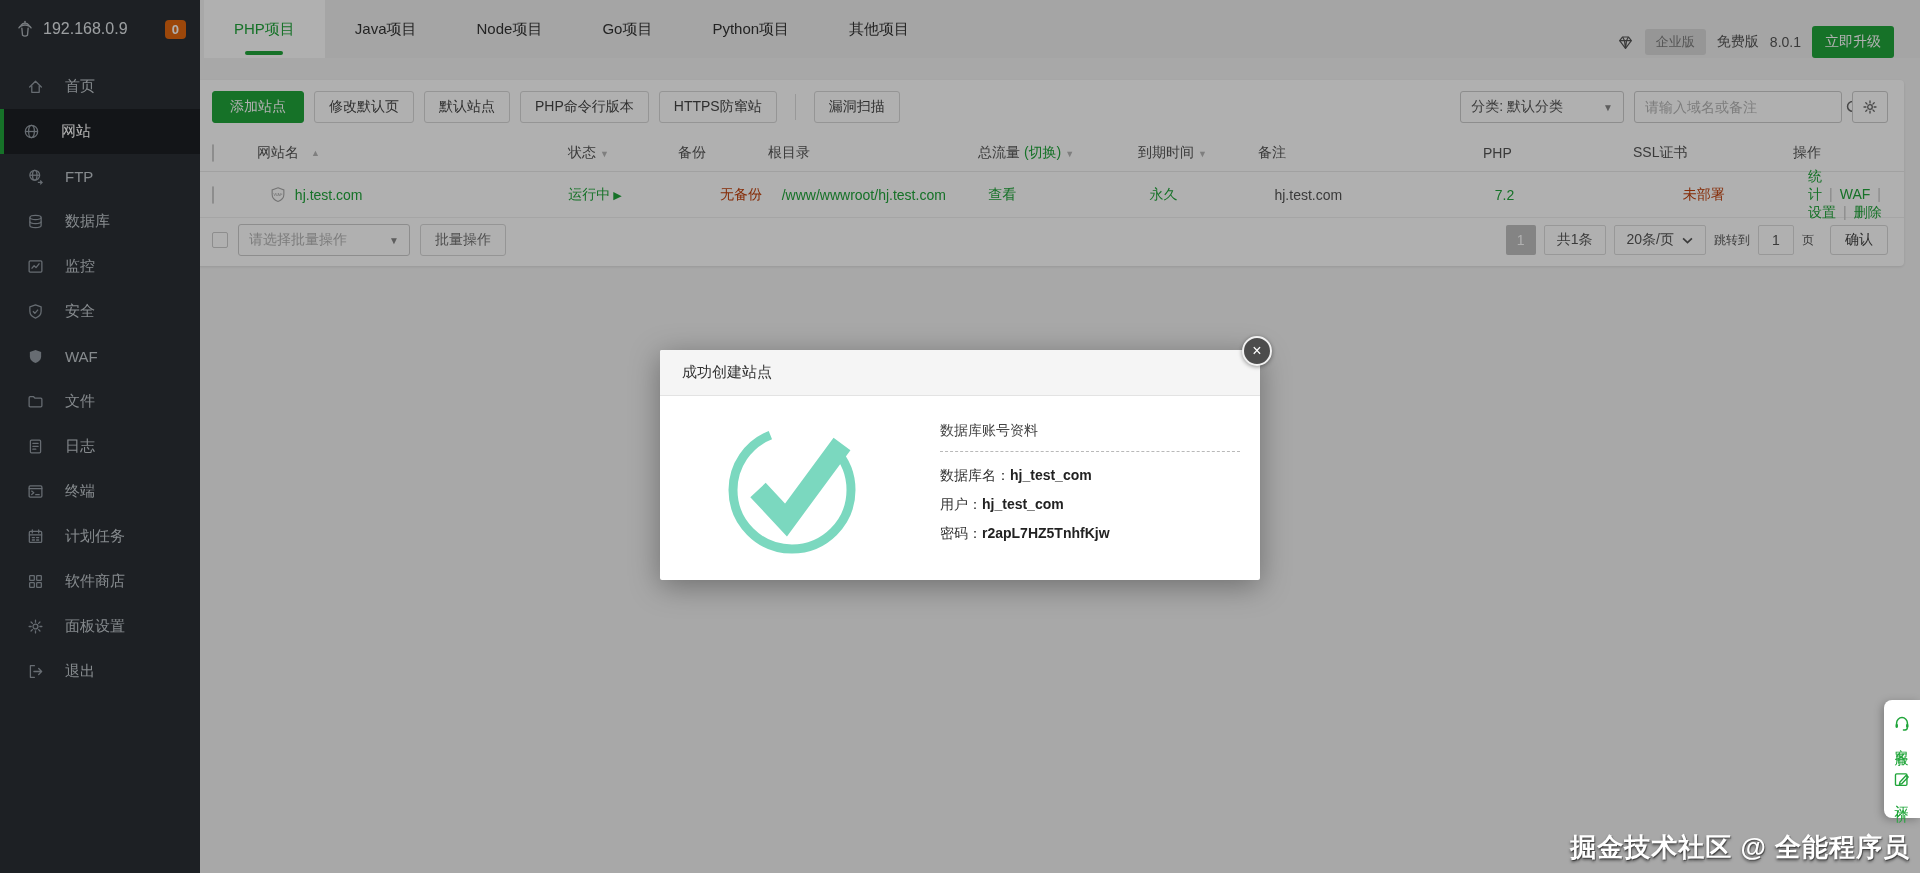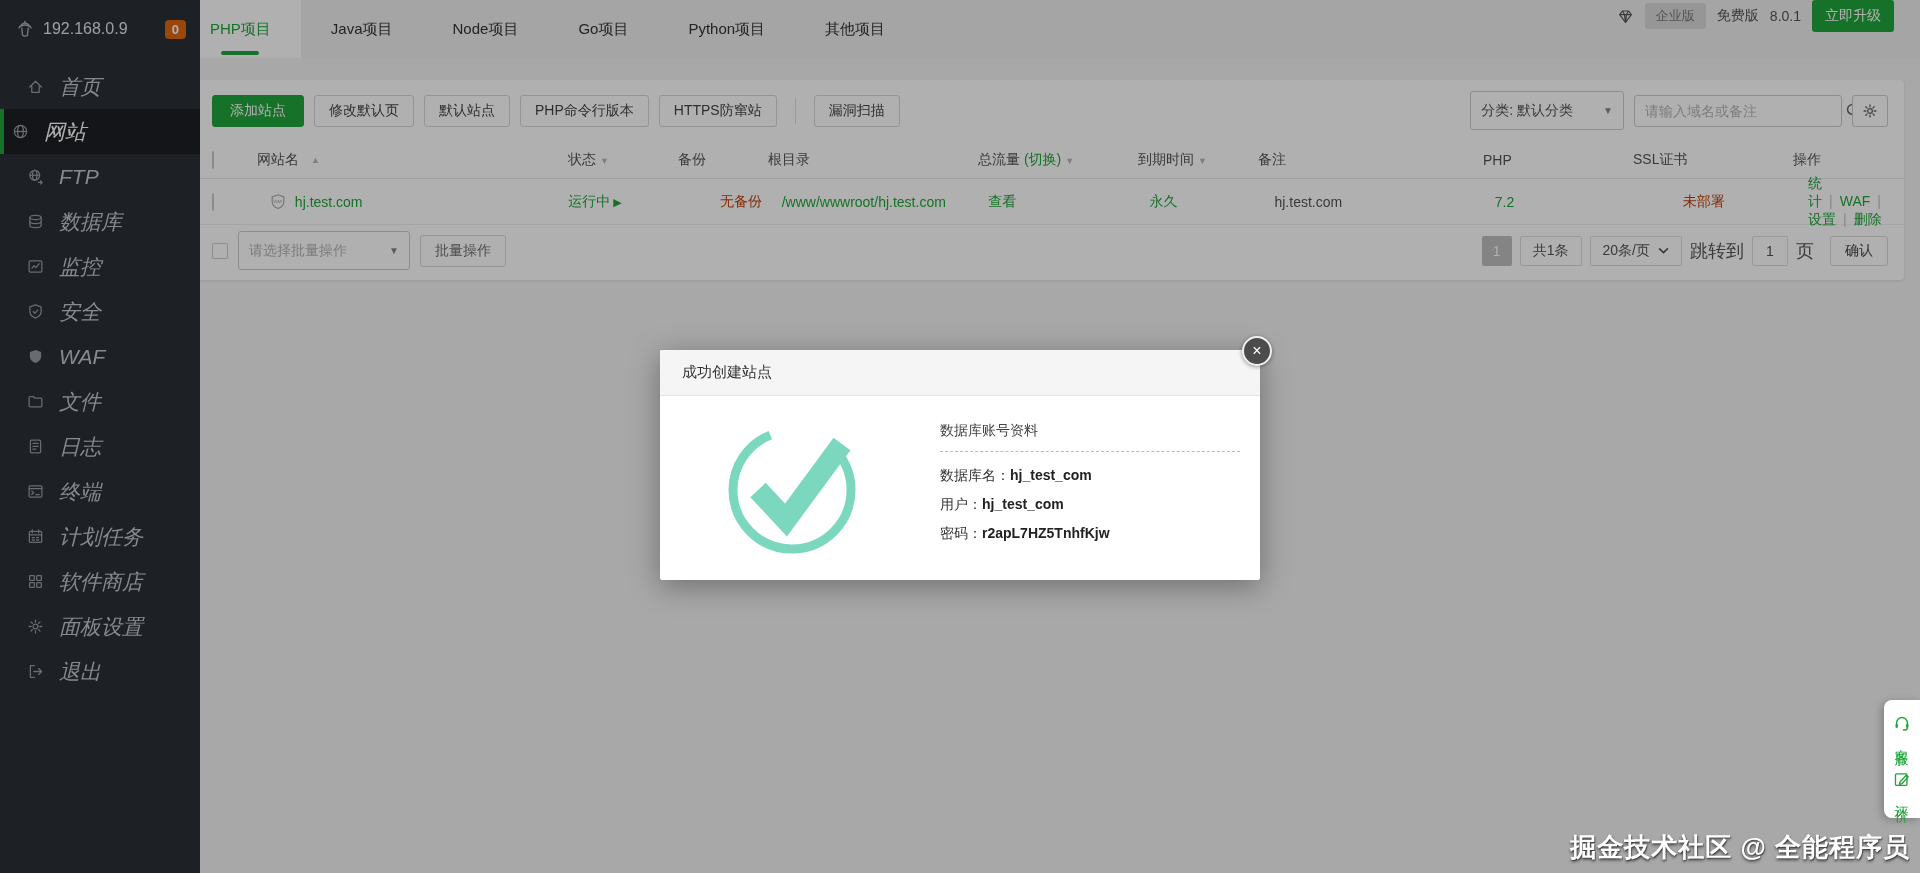--- a/index.html
+++ b/index.html
@@ -5,44 +5,44 @@
   * { margin:0; padding:0; box-sizing:border-box; }
   html,body { width:1920px; height:873px; overflow:hidden; }
   body { position:relative; background:#f4f4f4; font-family:"Liberation Sans","DejaVu Sans",sans-serif; color:#333; }
 
   
   .sidebar { position:absolute; left:0; top:0; width:200px; height:873px; background:#2a2f35; z-index:10; }
   .side-head { height:58px; display:flex; align-items:center; padding:0 14px 0 16px; gap:9px; color:#e2e6e9; font-size:16px; }
   .side-head .logo { color:#aeb4ba; display:flex; }
   .badge { margin-left:auto; background:#e2680f; color:#fff; font-size:13px; font-weight:bold; padding:2px 7px; border-radius:4px; }
   .menu { margin-top:6px; }
-  .menu-item { height:45px; display:flex; align-items:center; padding-left:27px; gap:15px; color:#c2c8cd; font-size:21px; cursor:pointer;font-style:italic; }
+  .menu-item { height:45px; display:flex; align-items:center; padding-left:27px; gap:21px; color:#c2c8cd; font-size:15px; cursor:pointer; }
   .menu-item .mi { color:#959da5; display:flex; }
-  .menu-item.active { background:#1c1f23; border-left:4px solid #20a53a; padding-left:8px; color:#fff;align-items:center; }
+  .menu-item.active { background:#1c1f23; border-left:4px solid #20a53a; padding-left:19px; color:#fff;align-items:center; }
   .mi svg, .logo svg { display:block; }
 
   
   .main { position:absolute; left:180px; top:0; right:0; height:873px; }
-  .topbar { height:58px; background:#efefef; display:flex; align-items:flex-start; }
+  .topbar { height:58px; background:#efefef; display:flex; align-items:flex-end;margin-left:24px; }
   .tab { padding:0 30px; line-height:58px; font-size:15px; color:#333; cursor:pointer; position:relative; }
   .tab.active { background:#fff; color:#20a53a; }
   .tab.active::after { content:""; position:absolute; left:50%; transform:translateX(-50%); bottom:3px; width:38px; height:4px; background:#20a53a; border-radius:2px; }
   .topbar-right { margin-left:auto; display:flex; align-items:center; gap:11px; padding-right:26px; }
   .vip-badge { background:#d9d9d9; color:#7c7c7c; font-size:13px; padding:4px 11px; border-radius:3px; }
   .edition, .version { font-size:14px; color:#555; }
   .upgrade-btn { background:#20a53a; color:#fff; font-size:14px; padding:7px 13px; border-radius:3px; border:none; cursor:pointer; }
 
   
   .card { position:absolute; left:16px; top:80px; width:1708px; background:#fff; border-radius:4px; box-shadow:0 1px 3px rgba(0,0,0,.10); }
   .toolbar { display:flex; align-items:center; padding:11px 16px; gap:10px; }
   .btn { height:32px; background:#fff; border:1px solid #d8d8d8; border-radius:3px; color:#454545; font-size:14px; padding:0 14px; cursor:pointer; }
   .btn.primary { background:#20a53a; border-color:#20a53a; color:#fff; padding:0 17px; }
   .tb-divider { width:1px; height:26px; background:#ddd; margin:0 8px; }
   .toolbar-right { margin-left:auto; display:flex; align-items:center; gap:10px; }
-  .select-box { height:39px; border:1px solid #ccc; border-radius:3px; display:flex; align-items:center; gap:30px; padding:0 10px; font-size:14px; color:#555; cursor:pointer; background:#fff; }
+  .select-box { height:32px; border:1px solid #ccc; border-radius:3px; display:flex; align-items:center; gap:40px; padding:0 10px; font-size:14px; color:#555; cursor:pointer; background:#fff; }
   .caret { font-size:10px; color:#888; }
   .search-box { height:32px; width:208px; border:1px solid #ccc; border-radius:3px; display:flex; align-items:center; background:#fff; }
   .search-box input { flex:1; border:none; outline:none; padding:0 10px; font-size:14px; color:#333; background:transparent; font-family:inherit; }
   .search-box input::placeholder { color:#b5b5b5; }
   .search-icon-btn { padding:0 9px; color:#666; cursor:pointer; display:flex; }
   .gear-btn { width:36px; height:32px; border:1px solid #ccc; border-radius:3px; background:#fff; display:flex; align-items:center; justify-content:center; color:#666; cursor:pointer; }
 
   
   .thead, .trow { display:flex; align-items:center; padding:0 16px; font-size:14px; }
   .thead { height:38px; color:#555; border-bottom:1px solid #e9e9e9; }
@@ -61,21 +61,21 @@
   .site-shield { color:#a9a9a9; display:flex; }
 
   
   .tfoot { display:flex; align-items:center; padding:6px 16px 10px 16px; }
   .tf-left { display:flex; align-items:center; gap:10px; }
   .batch-select { width:172px; justify-content:space-between; color:#b5b5b5; }
   .btn.disabled { color:#737373; cursor:default; }
   .tf-right { margin-left:auto; display:flex; align-items:center; }
   .pg-num { min-width:30px; height:30px; background:#bfbfbf; color:#fff; display:flex; align-items:center; justify-content:center; border-radius:2px; font-size:14px; cursor:pointer; }
   .pg-box { height:30px; border:1px solid #ddd; border-radius:2px; display:flex; align-items:center; padding:0 12px; margin-left:8px; color:#555; font-size:14px; background:#fff; gap:8px; cursor:pointer; }
-  .jump-label, .jump-unit { font-size:18px; color:#555; margin:0 8px; }
+  .jump-label, .jump-unit { font-size:12px; color:#555; margin:0 8px; }
   .jump-input { width:36px; height:30px; border:1px solid #ddd; border-radius:2px; text-align:center; font-size:14px; color:#555; outline:none; font-family:inherit; }
   .confirm-btn { height:30px; margin-left:8px; }
 
   
   .overlay { position:absolute; inset:0; background:rgba(0,0,0,.31); z-index:40; }
   .modal { position:absolute; left:660px; top:350px; width:600px; z-index:50; background:#fff; border-radius:2px; box-shadow:0 6px 30px rgba(0,0,0,.35); }
   .modal-head { height:46px; background:#f5f5f5; border-bottom:1px solid #e3e3e3; display:flex; align-items:center; padding-left:22px; font-size:15px; color:#333; border-radius:2px 2px 0 0; }
   .modal-body { height:184px; position:relative; }
   .modal-close { position:absolute; top:-14px; right:-12px; width:30px; height:30px; border-radius:50%; background:#4c4c4c; border:2px solid #f1f1f1; color:#fff; font-size:16px; line-height:26px; text-align:center; cursor:pointer; box-shadow:0 1px 4px rgba(0,0,0,.4); }
   .check-wrap { position:absolute; left:58px; top:14px; }

